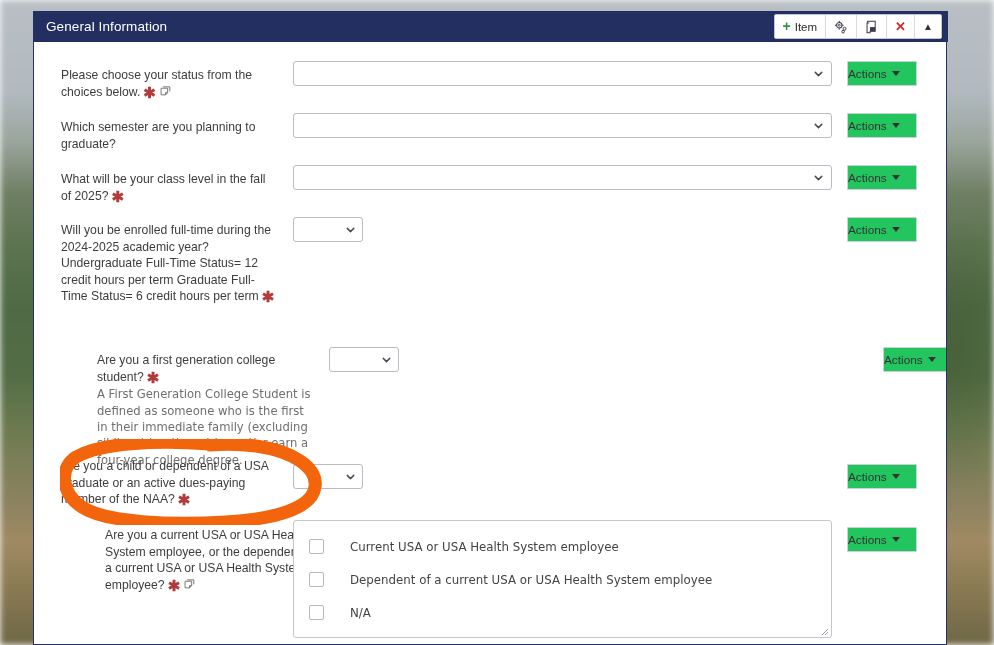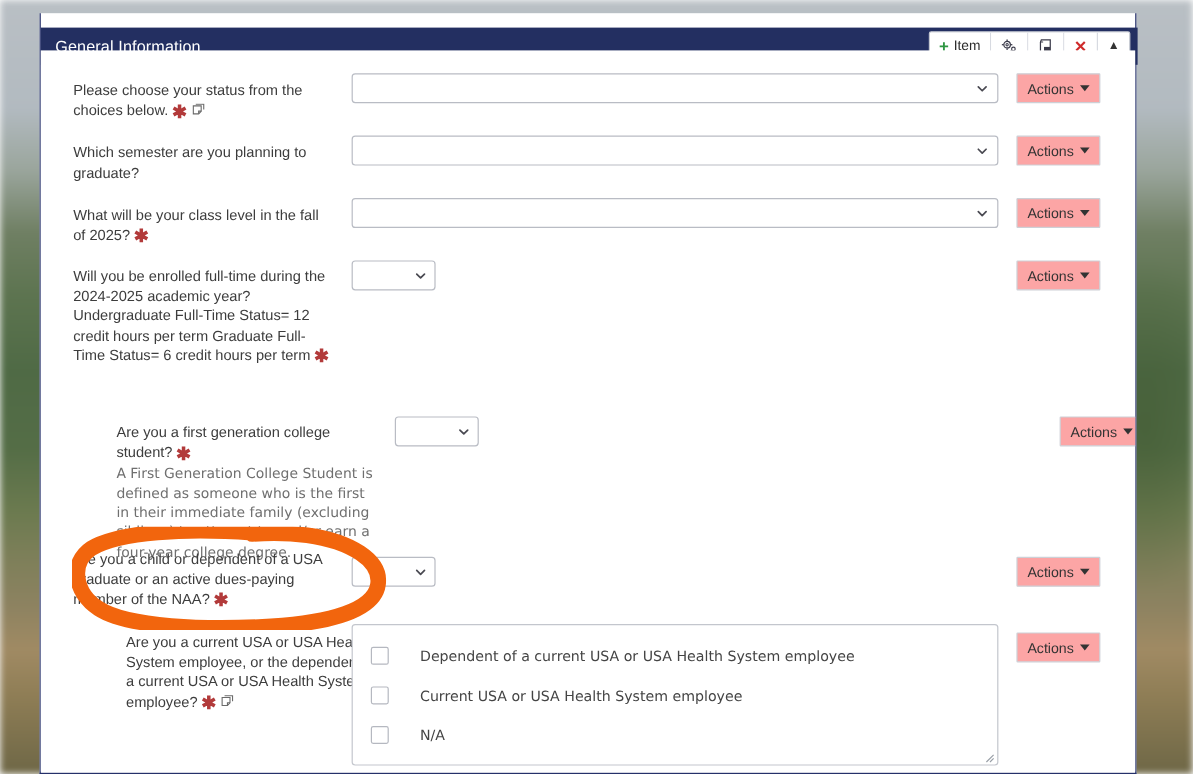--- a/index.html
+++ b/index.html
@@ -37,21 +37,21 @@
     left: 33px; top: 11px;
     width: 914px; height: 634px;
     background: #ffffff;
     border: 1px solid #25306a;
     border-top: none;
     box-sizing: border-box;
   }
 
   .panel-header {
     position: absolute;
-    left: 0; top: 12px;
+    left: 0; top: 0;
     width: 914px; height: 31px;
     background: #232f61;
     display: flex; align-items: center;
     box-sizing: border-box;
     padding: 0 6px 0 12px;
   }
   .panel-title {
     color: #ffffff;
     font-size: 13.5px;
     letter-spacing: .1px;
@@ -194,22 +194,22 @@
   }
 
   
   .actions-btn {
     position: absolute;
     left: 813px;
     width: 70px; height: 25px;
     box-sizing: border-box;
     border: 1px solid #cdd0d6;
     border-radius: 1px;
-    background: #fca5a5;
-    display: flex; align-items: center; justify-content: center;
+    background: #22c55e;
+    display: flex; align-items: center; justify-content: flex-start;
     gap: 5px;
     font-size: 11.8px;
     color: #333;
     cursor: pointer;
   }
   .actions-caret {
     width: 0; height: 0;
     border-left: 4px solid transparent;
     border-right: 4px solid transparent;
     border-top: 5px solid #333;
@@ -405,26 +405,26 @@
             <path d="M3.4 0.9 H10.6 V5.8" fill="none" stroke="#6b6b6b" stroke-width="1"></path>
           </svg>
         </span>
       </div>
 
       <div class="ctrl" style="top:0;">
         <div class="cbbox">
 
           <div class="cbrow cbbox-item">
             <span class="cbmark"></span>
-            <span class="cblabel">Dependent of a current USA or USA Health System employee</span>
+            <span class="cblabel">Current USA or USA Health System employee</span>
           </div>
 
           <div class="cbrow cbbox-item">
             <span class="cbmark"></span>
-            <span class="cblabel">Current USA or USA Health System employee</span>
+            <span class="cblabel">Dependent of a current USA or USA Health System employee</span>
           </div>
 
           <div class="cbrow cbbox-item">
             <span class="cbmark"></span>
             <span class="cblabel">N/A</span>
           </div>
 
           <svg class="resize-grip" viewBox="0 0 10 10">
             <path d="M9 3 L3 9 M9 6 L6 9" stroke="#9aa0a8" stroke-width="1" fill="none"></path>
           </svg>

